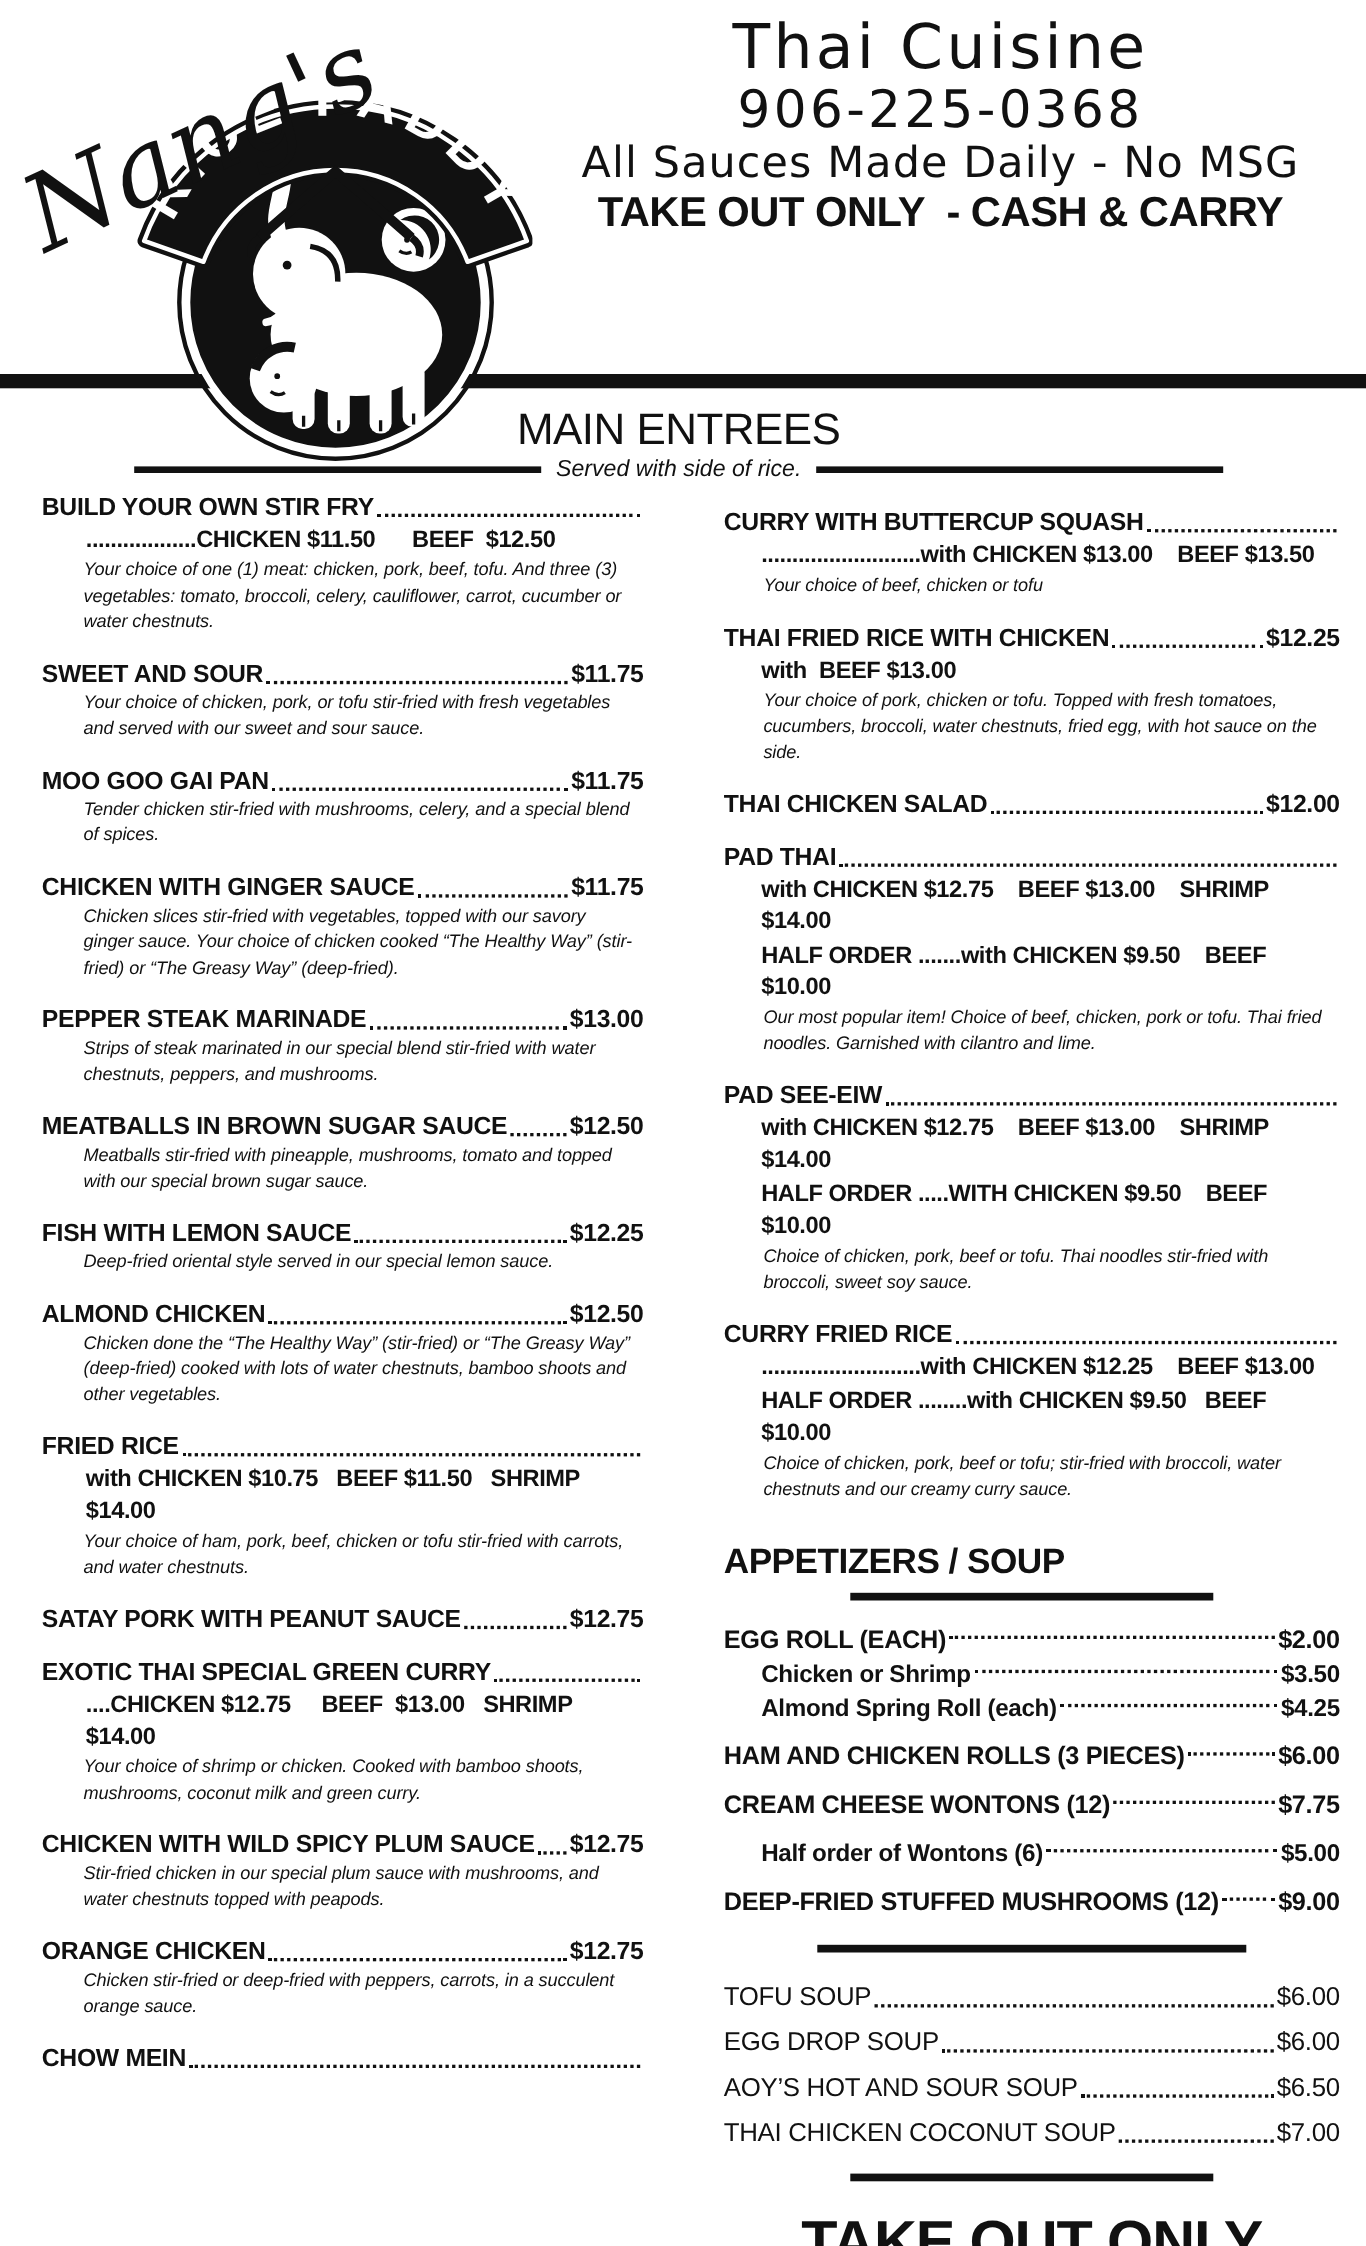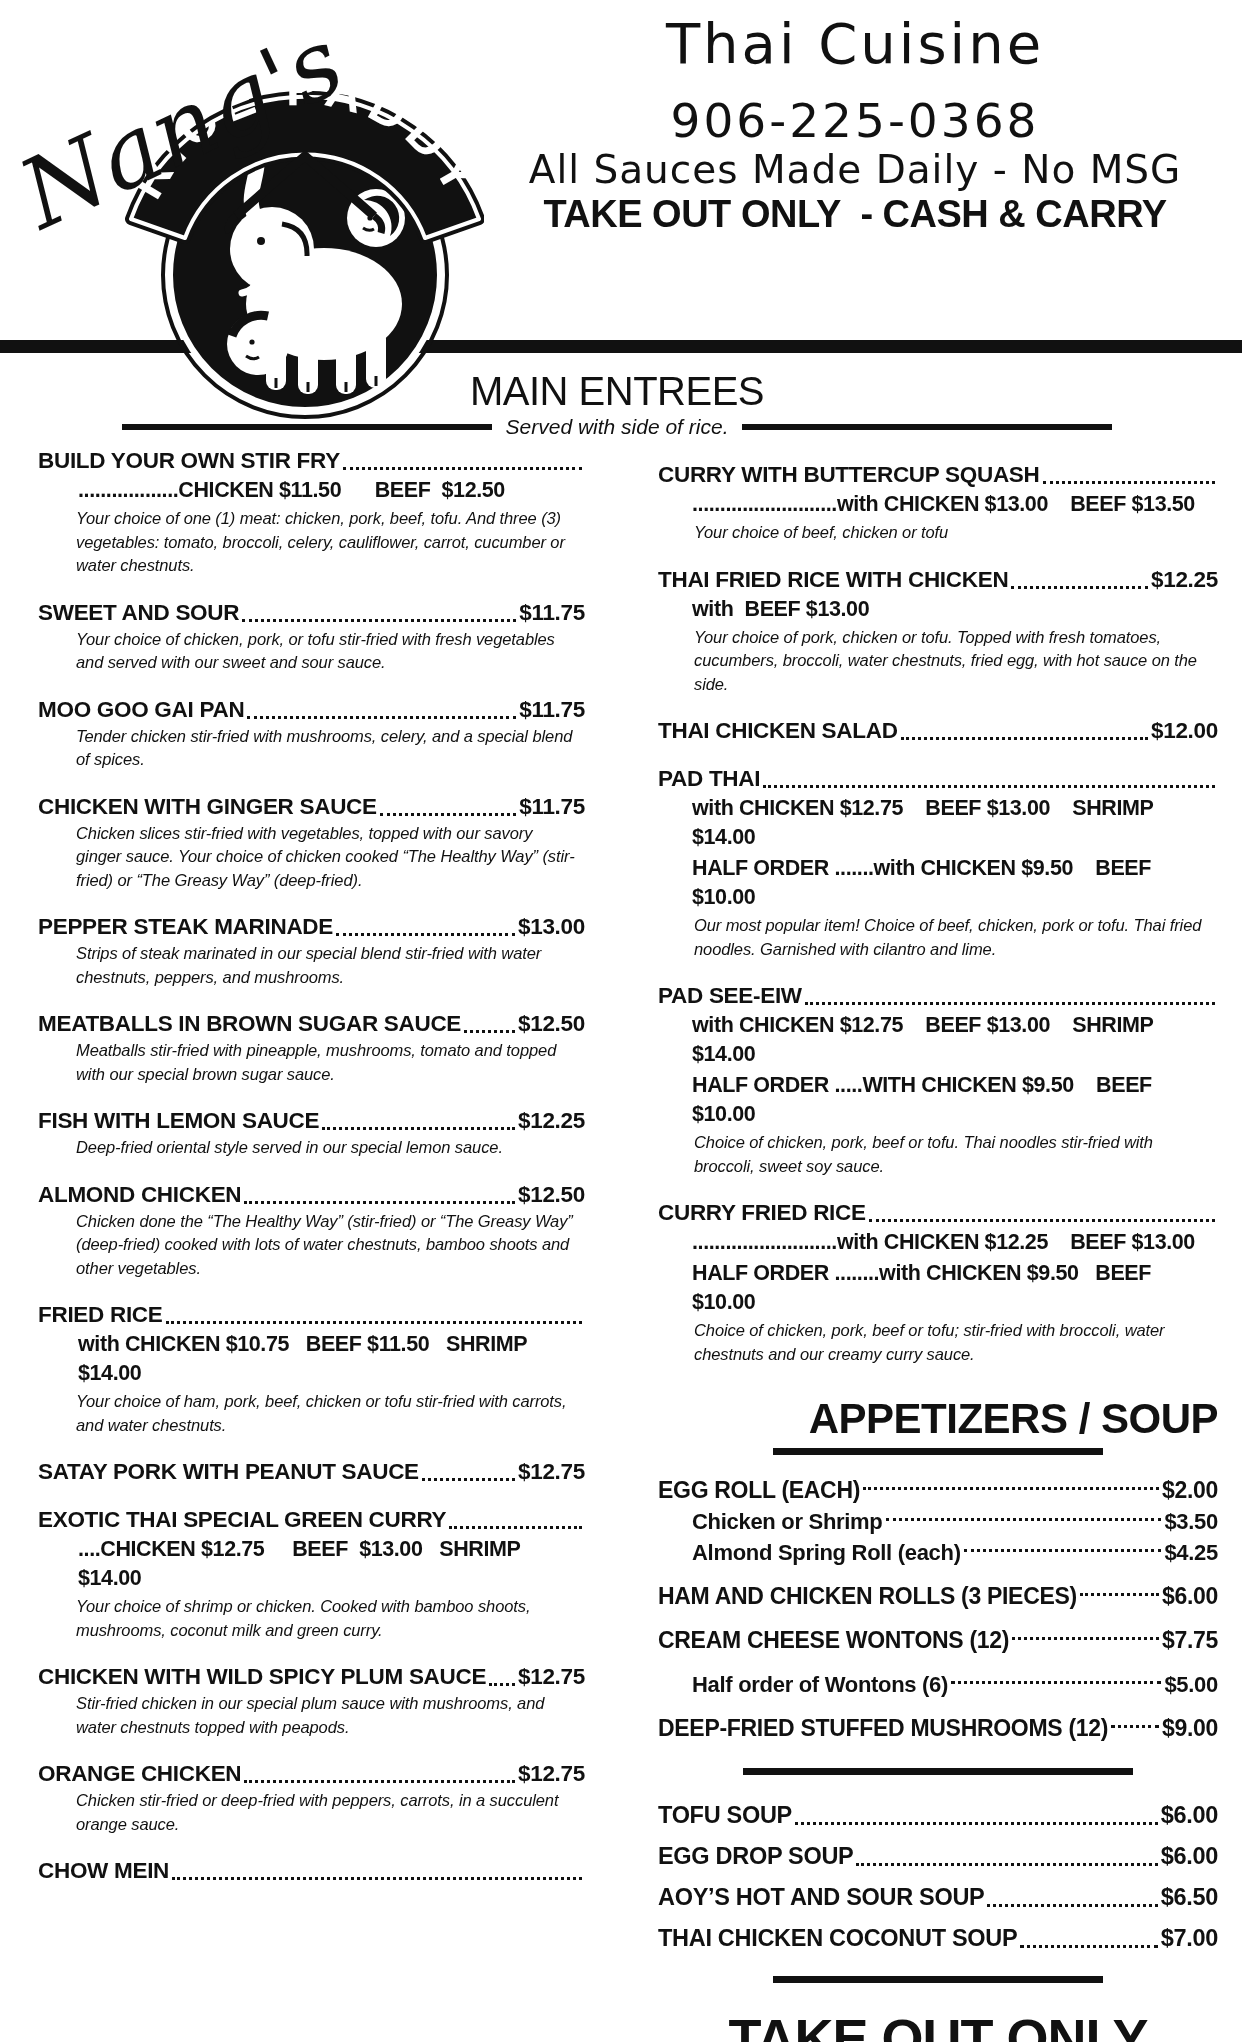--- a/index.html
+++ b/index.html
@@ -4,21 +4,21 @@
 <style>
   html,body{margin:0;padding:0;background:#888;}
   .page{position:relative;width:1242px;height:2042px;margin:0 auto;background:#fff;
         font-family:"Liberation Sans",sans-serif;color:#111;overflow:hidden;}
 
   
   .black-bar{position:absolute;left:0;top:340px;width:100%;height:13px;background:#111;z-index:1;}
   .logo{position:absolute;left:14px;top:12px;width:470px;height:412px;z-index:2;}
   .header-block{position:absolute;left:468px;right:0;top:14px;text-align:center;z-index:1;}
   .h-title{font-family:"DejaVu Sans",sans-serif;font-size:56px;letter-spacing:3px;line-height:60px;}
-  .h-phone{font-family:"DejaVu Sans",sans-serif;font-size:47px;letter-spacing:3px;line-height:52px;margin-top:21px;}
+  .h-phone{font-family:"DejaVu Sans",sans-serif;font-size:47px;letter-spacing:3px;line-height:52px;}
   .h-tagline{font-family:"DejaVu Sans",sans-serif;font-size:39px;letter-spacing:1px;line-height:45px;}
   .h-takeout{font-weight:bold;font-size:38px;letter-spacing:-0.5px;line-height:44px;white-space:pre-wrap;}
   .h-right{text-align:right;padding-right:20px;}
   .h-address{font-weight:bold;font-size:22px;line-height:27px;}
   .h-hours{font-weight:bold;font-size:22px;line-height:27px;white-space:pre-wrap;}
   .h-closed{font-weight:bold;font-size:23px;line-height:28px;}
 
   
   .entrees-header{position:absolute;left:122px;top:370px;width:990px;text-align:center;z-index:3;}
   .me-title{font-weight:normal;font-size:40px;letter-spacing:-0.5px;line-height:42px;}
@@ -37,31 +37,31 @@
   .item-price{white-space:pre;}
   .leader{flex:1;border-bottom:3.4px dotted #111;margin:0 3px 4px 3px;min-width:14px;}
   .subline{font-weight:bold;font-size:21.5px;letter-spacing:-0.4px;line-height:29px;
            padding-left:40px;white-space:pre-wrap;margin-top:2px;}
   .col-right .subline{padding-left:34px;}
   .desc{font-style:italic;font-size:16.5px;line-height:23.5px;letter-spacing:-0.1px;
         padding-left:38px;padding-right:8px;margin-top:2px;}
   .col-right .desc{padding-left:36px;padding-right:12px;}
 
   
-  .apps-title{font-weight:bold;font-size:42px;letter-spacing:-0.5px;text-align:right;
+  .apps-title{font-weight:bold;font-size:32px;letter-spacing:-0.5px;text-align:left;
               margin-top:30px;line-height:46px;}
   .apps-underline{width:330px;height:7px;background:#111;margin:6px auto 0;}
   .apps-list{margin-top:22px;}
   .app-row{display:flex;align-items:center;font-weight:bold;font-size:23px;
            letter-spacing:-0.3px;line-height:27px;margin-top:4px;}
   .app-row.indent{padding-left:34px;font-size:22px;}
   .app-row.gap{margin-top:17px;}
   .apps-rule{height:7px;background:#111;width:390px;margin:26px auto 0;}
   .soup-list{margin-top:26px;}
-  .soup-row{display:flex;align-items:flex-end;font-weight:bold;font-size:23.5px;
+  .soup-row{display:flex;align-items:flex-end;font-weight:normal;font-size:23.5px;
             letter-spacing:-0.3px;line-height:28px;margin-top:13px;}
   .soups-endrule{height:7px;background:#111;width:330px;margin:24px auto 0;}
 
   
   .f-takeout{margin-top:26px;text-align:center;font-weight:bold;font-size:54px;
              letter-spacing:-1px;line-height:58px;}
 </style>
 </head>
 <body>
 

